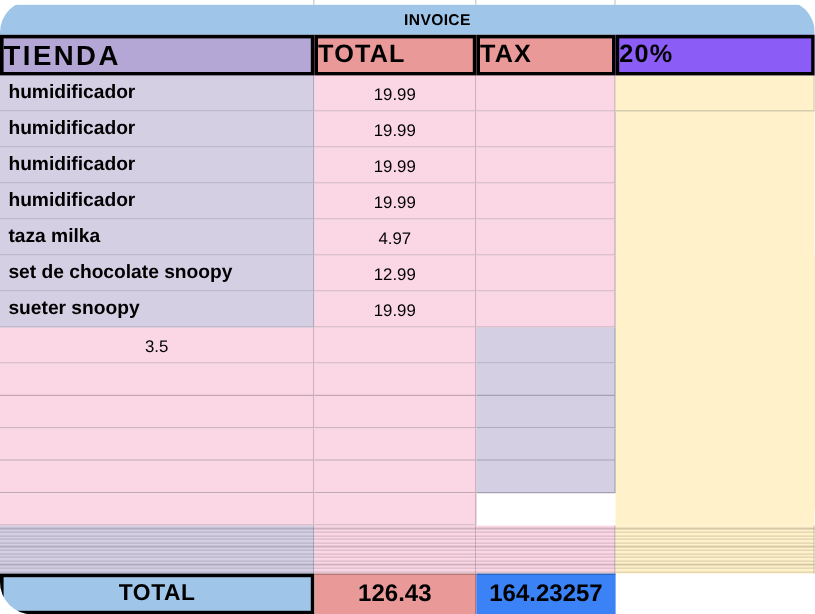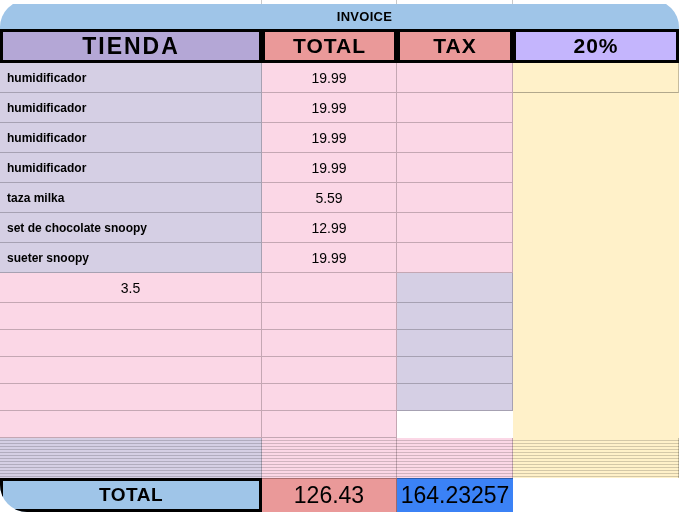--- a/index.html
+++ b/index.html
@@ -28,41 +28,41 @@
   }
   
   .header-row{
     display:grid;
     grid-template-columns:262px 135px 116px 166px;
     height:34px;
   }
   .header-cell{
     box-sizing:border-box;
     border:3px solid #000;
-    display:flex;align-items:center;justify-content:center;
+    display:flex;align-items:center;
     font-weight:700;font-size:21px;letter-spacing:1px;
   }
   .hc-tienda{background:#b4a7d6;font-size:23px;letter-spacing:2px;}
   .hc-total{background:#ea9999;}
   .hc-tax{background:#ea9999;}
-  .hc-pct{background:#c4b5fd;}
+  .hc-pct{background:#8b5cf6;}
   
   .data-grid{
     display:grid;
     grid-template-columns:262px 135px 116px 166px;
     grid-template-rows:repeat(8,30px) repeat(5,27px);
     grid-auto-flow:row;
   }
   .cell{
     box-sizing:border-box;
     border-right:1px solid rgba(0,0,0,0.22);
     border-bottom:1px solid rgba(0,0,0,0.22);
     display:flex;align-items:center;
   }
-  .c-name{background:#d5cfe4;font-weight:700;font-size:12px;padding-left:7px;}
+  .c-name{background:#d5cfe4;font-weight:700;font-size:16px;padding-left:7px;}
   .c-total{background:#fbd7e6;justify-content:center;font-size:14px;}
   .c-tax{background:#fbd7e6;}
   .c-pct-row1{
     background:#fff1c9;grid-column:4;
     box-sizing:border-box;border-bottom:1px solid rgba(0,0,0,0.3);
   }
   .c-pct-merged{
     background:#fff1c9;
     grid-column:4;grid-row:2 / span 12;
   }
@@ -82,22 +82,23 @@
   .st-4{background-color:#fff1c9;}
   
   .total-row{
     display:grid;
     grid-template-columns:262px 135px 116px 166px;
     height:34px;
   }
   .sum-cell{
     box-sizing:border-box;
     display:flex;align-items:center;justify-content:center;
-    font-size:23px;
+    font-size:20px;
     border-top:1px solid rgba(0,0,0,0.28);
+    font-weight:bold;
   }
   .sum-label{
     background:#9fc5e8;
     border:3.5px solid #000;
     font-weight:700;font-size:19px;letter-spacing:0.5px;
   }
   .sum-total{background:#ea9999;border-right:1px solid rgba(0,0,0,0.3);}
   .sum-tax{background:#ea9999;border-right:1px solid rgba(0,0,0,0.3);}
   .sum-pct{background:#3b82f6;}
 </style>
@@ -147,21 +148,21 @@
 
     <div class="cell c-name">humidificador</div>
     <div class="cell c-total">19.99</div>
     <div class="cell c-tax"></div>
 
     <div class="cell c-name">humidificador</div>
     <div class="cell c-total">19.99</div>
     <div class="cell c-tax"></div>
 
     <div class="cell c-name">taza milka</div>
-    <div class="cell c-total">5.59</div>
+    <div class="cell c-total">4.97</div>
     <div class="cell c-tax"></div>
 
     <div class="cell c-name">set de chocolate snoopy</div>
     <div class="cell c-total">12.99</div>
     <div class="cell c-tax"></div>
 
     <div class="cell c-name">sueter snoopy</div>
     <div class="cell c-total">19.99</div>
     <div class="cell c-tax"></div>
 

